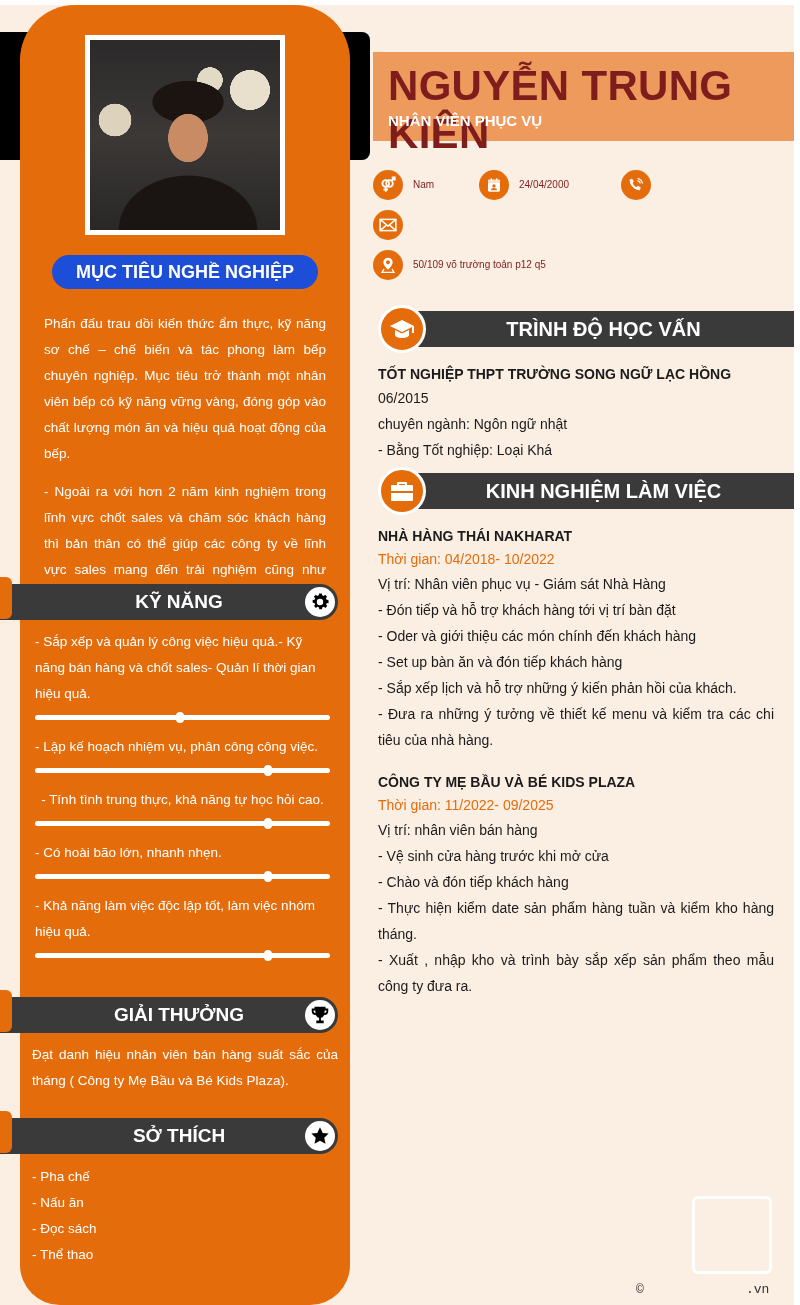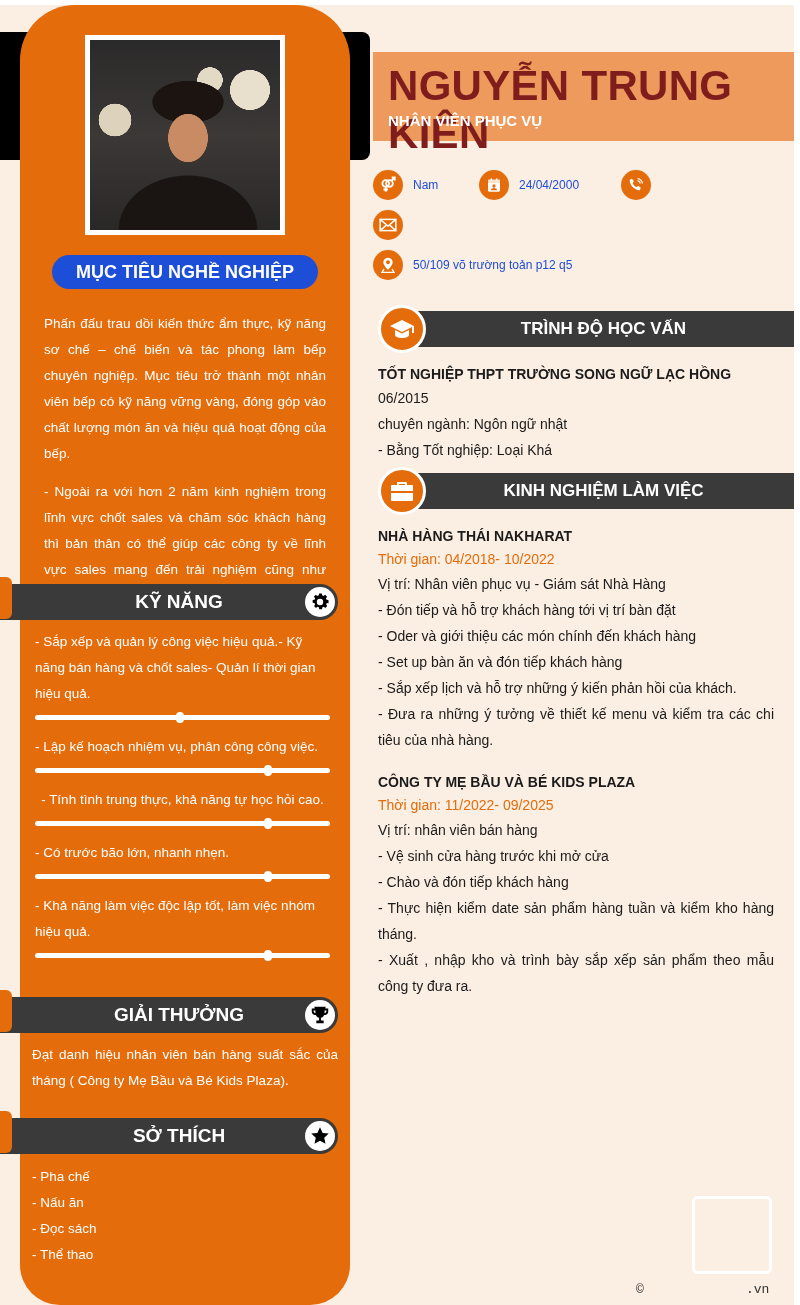--- a/index.html
+++ b/index.html
@@ -93,27 +93,27 @@
   .name {
     position: absolute; left: 15px; top: 10px; font-size: 42px; font-weight: bold; color: #7f1d1d; letter-spacing: 0.3px;
   }
   .job {
     position: absolute; left: 15px; top: 60px; font-size: 15px; font-weight: bold; color: #fff;
   }
   .info-icon {
     position: absolute; width: 30px; height: 30px; border-radius: 50%; background: #e46c0a;
     display: flex; align-items: center; justify-content: center;
   }
-  .info-text { position: absolute; font-size: 12px; color: #1d4ed8; line-height: 18px; }
+  .info-text { position: absolute; font-size: 10px; color: #7f1d1d; line-height: 18px; }
 
   .right-section-bar {
     position: absolute; left: 398px; width: 396px; height: 36px; background: #3a3a3a;
     display: flex; align-items: center; justify-content: center;
   }
-  .right-section-bar .title { font-weight: bold; font-size: 17px; color: #fff; margin-left: 15px; }
+  .right-section-bar .title { font-weight: bold; font-size: 20px; color: #fff; margin-left: 15px; }
   .right-section-icon {
     position: absolute; left: 378px; width: 48px; height: 48px; border-radius: 50%;
     background: #e46c0a; border: 3px solid #fff;
     display: flex; align-items: center; justify-content: center;
   }
 
   .block { position: absolute; left: 378px; width: 396px; color: #1b1b1b; }
   .block .heading { font-weight: bold; font-size: 14px; line-height: 22px; }
   .block .line { font-size: 14px; line-height: 26px; text-align: justify; }
   .block .orange { color: #e46c0a; font-size: 14px; line-height: 24px; }
@@ -170,21 +170,21 @@
           <span class="knob" style="left:79%;"></span>
         </div>
     </div>
     <div class="skill" style="top:782px;text-align:center;">
       <div class="skill-text">- Tính tình trung thực, khả năng tự học hỏi cao.</div>
       <div class="skill-bar">
           <span class="knob" style="left:79%;"></span>
         </div>
     </div>
     <div class="skill" style="top:835px;">
-      <div class="skill-text">- Có trước bão lớn, nhanh nhẹn.</div>
+      <div class="skill-text">- Có hoài bão lớn, nhanh nhẹn.</div>
       <div class="skill-bar">
           <span class="knob" style="left:79%;"></span>
         </div>
     </div>
     <div class="skill" style="top:888px;">
       <div class="skill-text">- Khả năng làm việc độc lập tốt, làm việc nhóm hiệu quả.</div>
       <div class="skill-bar">
           <span class="knob" style="left:79%;"></span>
         </div>
     </div>

